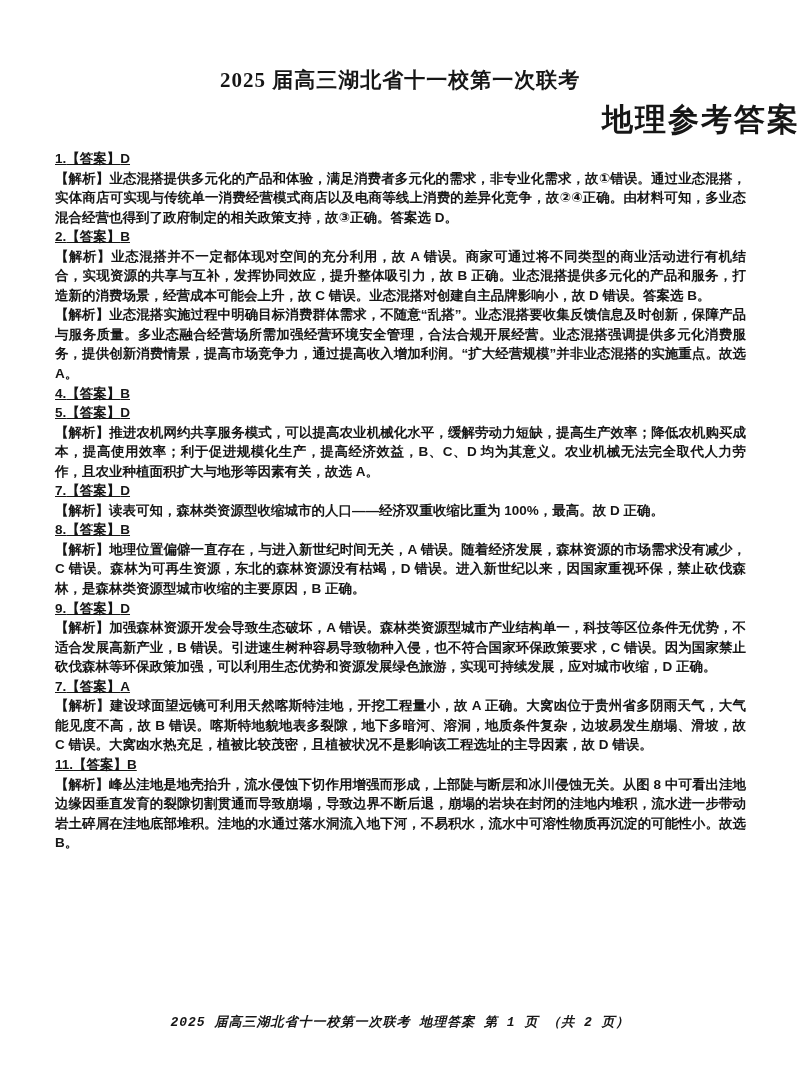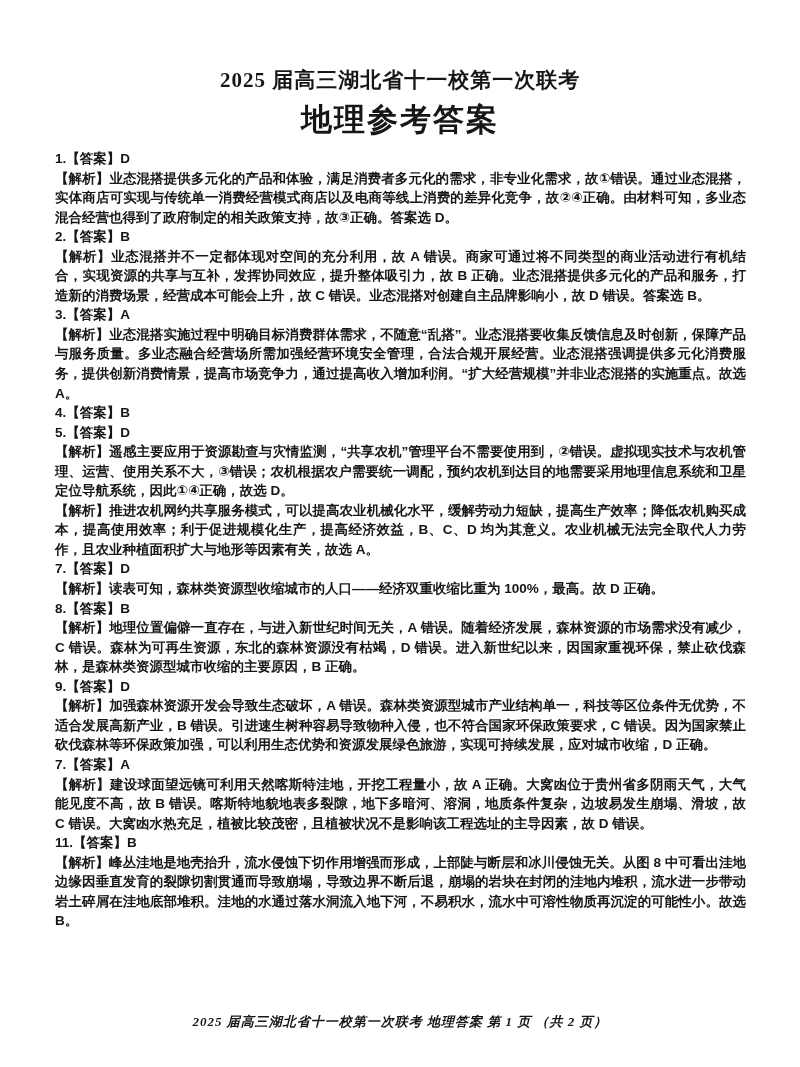--- a/index.html
+++ b/index.html
@@ -21,45 +21,45 @@
   .title {
     padding-top: 66px;
     text-align: center;
     font-size: 21px;
     line-height: 28px;
     letter-spacing: 1px;
     font-family: "Liberation Serif", "DejaVu Serif", serif;
   }
   .subtitle {
     margin-top: 4px;
-    text-align: center;
+    text-align: right;
     font-size: 31px;
     line-height: 44px;
     letter-spacing: 2px;
   }
   .items {
     margin: 7px 54px 0 55px;
     font-size: 13.5px;
     line-height: 19.55px;
     text-align: justify;
     text-justify: inter-ideograph;
   }
   .item { margin: 0; }
-  .answer-line { text-align: left; }
+  .answer-line { text-align: left; text-decoration: underline; }
   .analysis { text-align: justify; }
   .footer {
     position: absolute;
     left: 0;
     right: 0;
     bottom: 36px;
     text-align: center;
     font-size: 13px;
     font-style: italic;
     letter-spacing: 1px;
-    font-family: Liberation Serif, serif;
+    font-family: Liberation Mono, monospace;
   }
 </style>
 </head>
 <body>
 
 <div class="page" style="color: rgb(22, 22, 22); background: rgb(255, 255, 255);">
   <div class="title">2025 届高三湖北省十一校第一次联考</div>
   <div class="subtitle">地理参考答案</div>
 
   <div class="items">
@@ -67,31 +67,29 @@
     <div class="answer-line"><span>1.</span><span>【答案】</span><span>D</span></div>
     <div class="analysis"><span>【解析】</span><span>业态混搭提供多元化的产品和体验，满足消费者多元化的需求，非专业化需求，故①错误。通过业态混搭，实体商店可实现与传统单一消费经营模式商店以及电商等线上消费的差异化竞争，故②④正确。由材料可知，多业态混合经营也得到了政府制定的相关政策支持，故③正确。答案选 D。</span></div>
   </div>
 
   <div class="item">
     <div class="answer-line"><span>2.</span><span>【答案】</span><span>B</span></div>
     <div class="analysis"><span>【解析】</span><span>业态混搭并不一定都体现对空间的充分利用，故 A 错误。商家可通过将不同类型的商业活动进行有机结合，实现资源的共享与互补，发挥协同效应，提升整体吸引力，故 B 正确。业态混搭提供多元化的产品和服务，打造新的消费场景，经营成本可能会上升，故 C 错误。业态混搭对创建自主品牌影响小，故 D 错误。答案选 B。</span></div>
   </div>
 
   <div class="item">
-    <div class="answer-line"><span>3.</span><span>【答案】</span><span>A</span></div>
     <div class="analysis"><span>【解析】</span><span>业态混搭实施过程中明确目标消费群体需求，不随意“乱搭”。业态混搭要收集反馈信息及时创新，保障产品与服务质量。多业态融合经营场所需加强经营环境安全管理，合法合规开展经营。业态混搭强调提供多元化消费服务，提供创新消费情景，提高市场竞争力，通过提高收入增加利润。“扩大经营规模”并非业态混搭的实施重点。故选 A。</span></div>
   </div>
 
   <div class="item">
     <div class="answer-line"><span>4.</span><span>【答案】</span><span>B</span></div>
   </div>
 
   <div class="item">
     <div class="answer-line"><span>5.</span><span>【答案】</span><span>D</span></div>
-    <div class="analysis"><span>【解析】</span><span>遥感主要应用于资源勘查与灾情监测，“共享农机”管理平台不需要使用到，②错误。虚拟现实技术与农机管理、运营、使用关系不大，③错误；农机根据农户需要统一调配，预约农机到达目的地需要采用地理信息系统和卫星定位导航系统，因此①④正确，故选 D。</span></div>
   </div>
 
   <div class="item">
     <div class="analysis"><span>【解析】</span><span>推进农机网约共享服务模式，可以提高农业机械化水平，缓解劳动力短缺，提高生产效率；降低农机购买成本，提高使用效率；利于促进规模化生产，提高经济效益，B、C、D 均为其意义。农业机械无法完全取代人力劳作，且农业种植面积扩大与地形等因素有关，故选 A。</span></div>
   </div>
 
   <div class="item">
     <div class="answer-line"><span>7.</span><span>【答案】</span><span>D</span></div>
     <div class="analysis"><span>【解析】</span><span>读表可知，森林类资源型收缩城市的人口——经济双重收缩比重为 100%，最高。故 D 正确。</span></div>
   </div>

